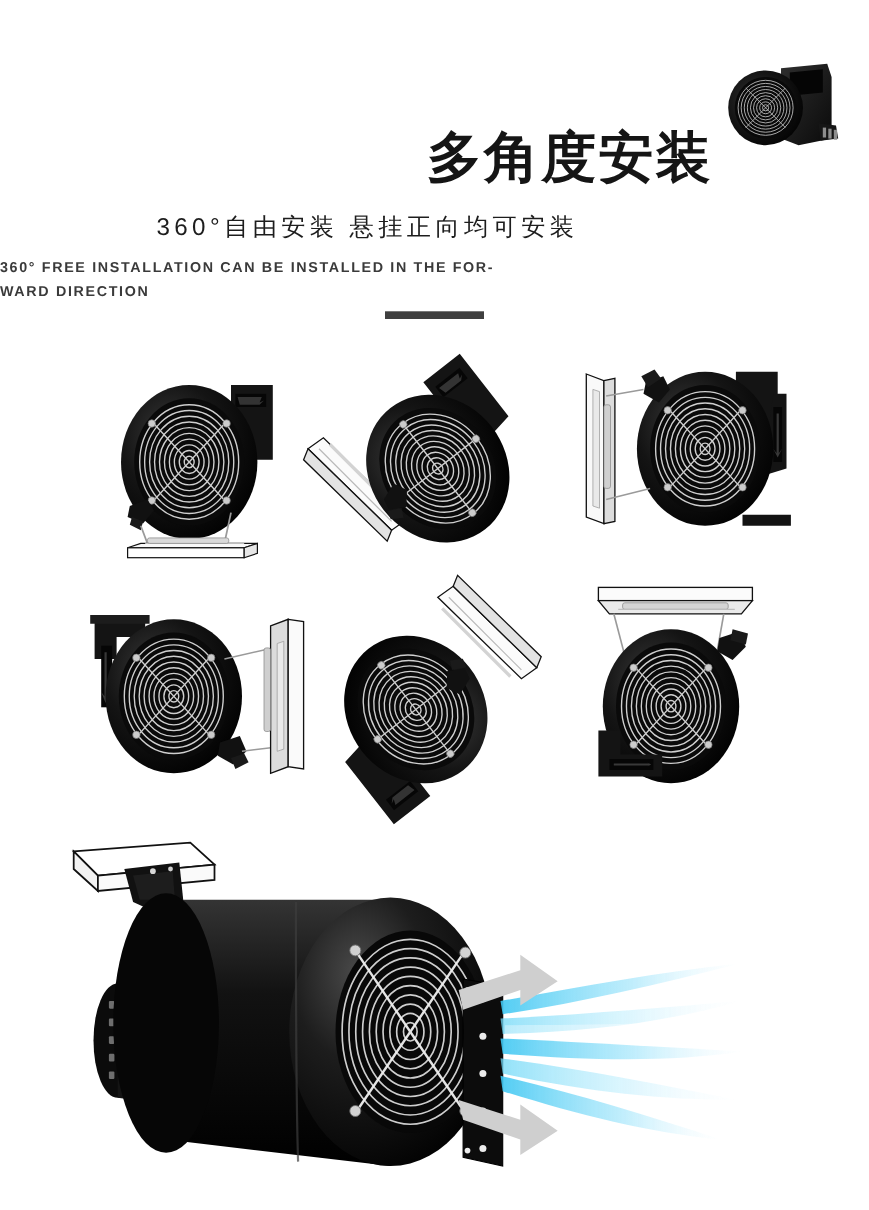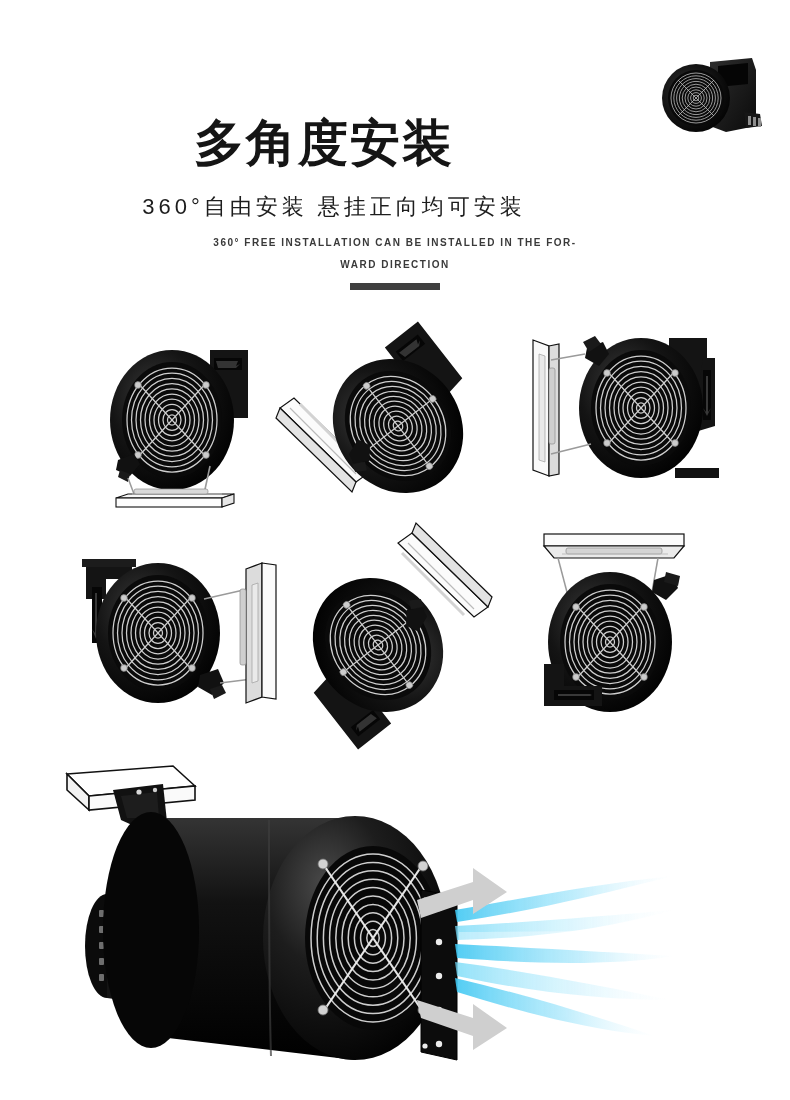--- a/index.html
+++ b/index.html
@@ -9,32 +9,32 @@
     font-family:"Liberation Sans","DejaVu Sans",sans-serif;
     overflow:hidden;position:relative;
   }
   .page{position:relative;width:790px;height:1100px;background:#fff;}
 
   
   .thumb{position:absolute;left:648px;top:40px;width:128px;height:115px;}
 
   
   .title{
-    position:absolute;left:0;top:114px;width:648px;text-align:center;
+    position:absolute;left:0;top:114px;width:648px;text-align:right;
     font-size:50px;line-height:58px;font-weight:bold;color:#151515;
     letter-spacing:2px;
   }
   .subtitle{
     position:absolute;left:0;top:193px;width:668px;text-align:center;
     font-size:22px;line-height:28px;color:#1d1d1d;letter-spacing:4px;
     font-weight:400;
   }
   .eng{
-    position:absolute;left:0;width:790px;text-align:center;
-    font-size:10px;line-height:12px;color:#3a3a3a;letter-spacing:1.5px;
+    position:absolute;left:0;width:790px;text-align:left;
+    font-size:13px;line-height:12px;color:#3a3a3a;letter-spacing:1.5px;
     font-weight:bold;
   }
   .eng.l1{top:237px;}
   .eng.l2{top:259px;}
   .rule{
     position:absolute;left:350px;top:283px;width:90px;height:7px;
     background:#3f3f3f;
   }
 
   

